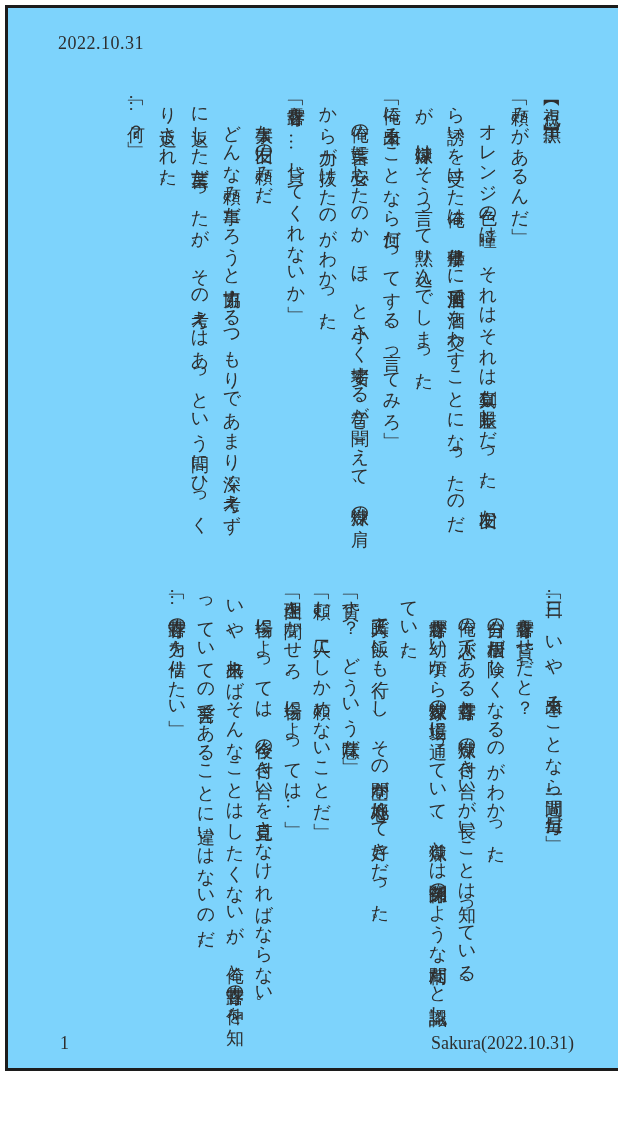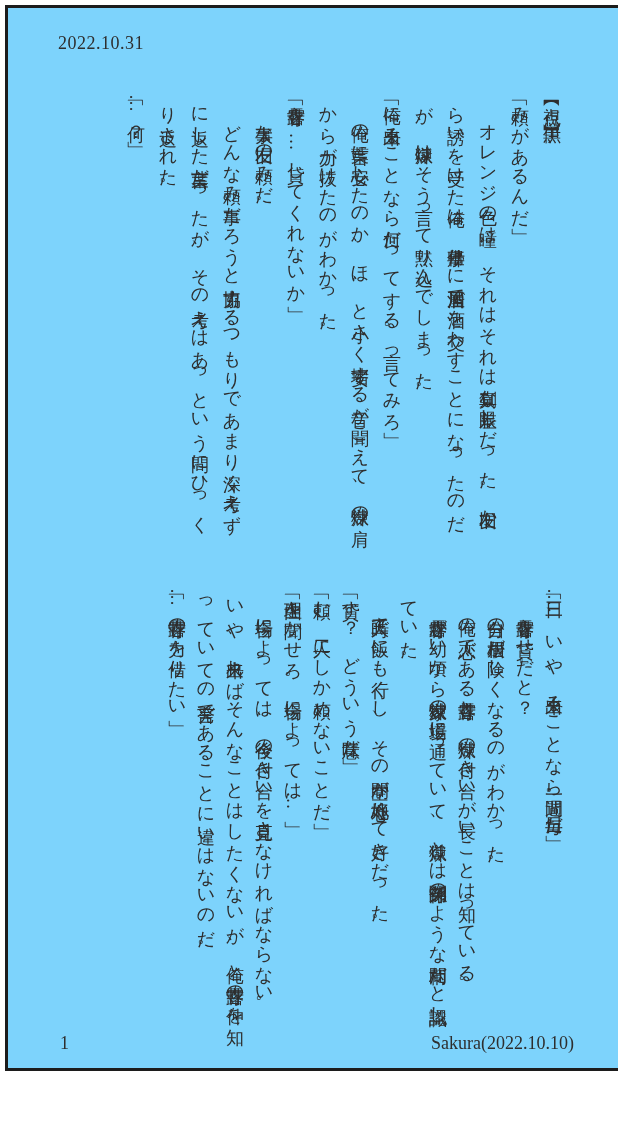--- a/index.html
+++ b/index.html
@@ -112,16 +112,16 @@
         <p class="para indent">時々三人で飯にも行くし、その空間が心地好くて好きだった。</p>
         <p class="para">「貸す？　どういう意味だ」</p>
         <p class="para">「頼む。二人にしか頼めないことだ」</p>
         <p class="para">「理由を聞かせろ。場合によっては…」</p>
         <p class="para indent">場合によっては、今後の付き合いを見直さなければならない。いや、出来ればそんなことはしたくないが、俺と甘露寺の仲を知っていての発言であることに違いはないのだ。</p>
         <p class="para">「…甘露寺の力を借りたい」</p>
       </div>
 
     <div class="pagenum">1</div>
 
-    <div class="credit">Sakura(2022.10.10)</div>
+    <div class="credit">Sakura(2022.10.31)</div>
   </div>
 
 </div>
 
 </body></html>

